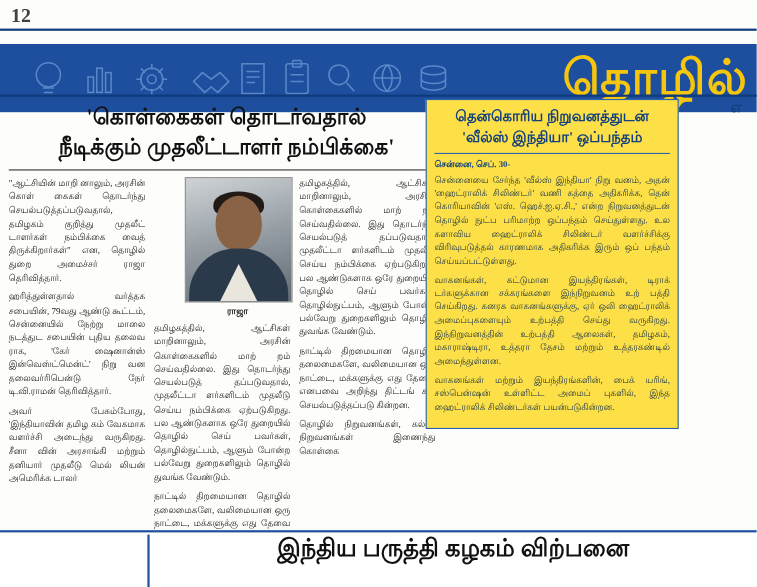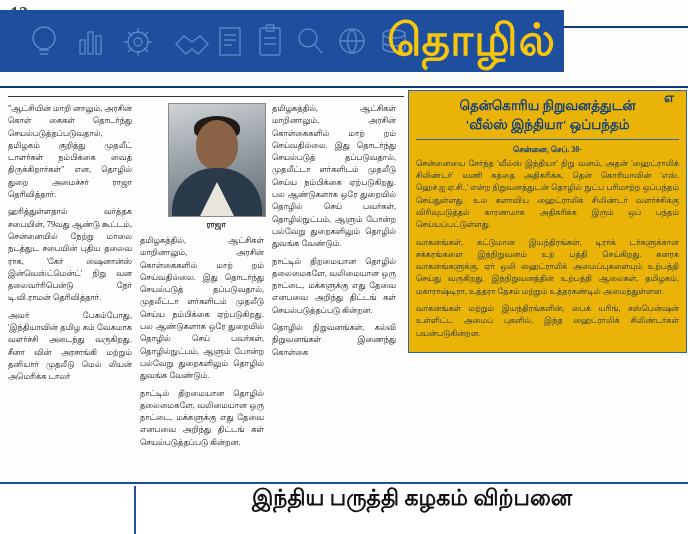--- a/index.html
+++ b/index.html
@@ -29,22 +29,22 @@
     font-size: 18px;
     font-weight: bold;
     color: #404040;
     font-family: "Liberation Serif", serif;
   }
 
   
   .masthead {
     position: absolute;
     left: 0;
-    top: 10px;
-    width: 564px;
+    top: 40px;
+    width: 688px;
     height: 62px;
     background: #1d4f9e;
     overflow: hidden;
   }
   .masthead .icons {
     position: absolute;
     left: 8px;
     top: 4px;
     width: 420px;
     height: 56px;
@@ -188,25 +188,25 @@
     margin-top: 2px;
   }
 
   .dateline {
     font-weight: bold;
   }
 
   
   .right-box {
     position: absolute;
-    left: 408px;
+    left: 387px;
     top: 0;
-    width: 279px;
+    width: 230px;
     border: 1px solid #2a63ad;
-    background: #eab308;
+    background: #fde047;
     padding: 6px 7px 7px 7px;
     box-sizing: border-box;
   }
   .rb-headline {
     font-family: "Liberation Serif", serif;
     font-weight: bold;
     font-size: 13.5px;
     line-height: 1.4;
     color: #12407e;
     text-align: center;
@@ -214,21 +214,21 @@
   }
   .rb-rule {
     border: 0;
     border-top: 1px solid #2a63ad;
     margin: 3px 0 5px 0;
   }
   .rb-dateline {
     font-family: "Liberation Serif", serif;
     font-size: 8px;
     font-weight: bold;
-    text-align: center;
+    text-align: left;
     color: #12407e;
     margin-bottom: 3px;
   }
   .rb-body {
     font-family: "Liberation Serif", serif;
     font-size: 8.2px;
     line-height: 1.5;
     color: #14304f;
     text-align: justify;
   }
@@ -338,20 +338,22 @@
     </div>
     <div class="masthead-title">தொழில்</div>
   </div>
 
   <div class="masthead-rule-bottom"></div>
 
   <div class="content">
 
     <div class="left-block">
       <div class="headline">
+        <div>'கொள்கைகள் தொடர்வதால்</div>
+        <div>நீடிக்கும் முதலீட்டாளர் நம்பிக்கை'</div>
       </div>
       <hr class="hl-rule">
 
       <div class="cols3">
 
         <div class="col">
           <p>"ஆட்சியின் மாறி னாலும், அரசின் கொள் கைகள் தொடர்ந்து செயல்படுத்தப்படுவதால், தமிழகம் குறித்து முதலீட் டாளர்கள் நம்பிக்கை வைத் திருக்கிறார்கள்" என, தொழில் துறை அமைச்சர் ராஜா தெரிவித்தார்.</p>
           <p>ஹரித்துள்ளதால் வர்த்தக சபையின், 79வது ஆண்டு கூட்டம், சென்னையில் நேற்று மாலை நடத்துட சபையின் புதிய தலைவ ராக, 'கேர் ஷைனான்ஸ் இன்வெஸ்ட்மென்ட்' நிறு வன தலைவர்ரிபென்டு நேர் டி.வி.ராமன் தெரிவித்தார்.</p>
           <p>அவர் பேசும்போது, 'இந்தியாவின் தமிழ கம் வேகமாக வளர்ச்சி அடைந்து வருகிறது. சீனா வின் அரசாங்கி மற்றும் தனியார் முதலீடு மெல் லியன் அமெரிக்க டாலர்</p>
         </div>

